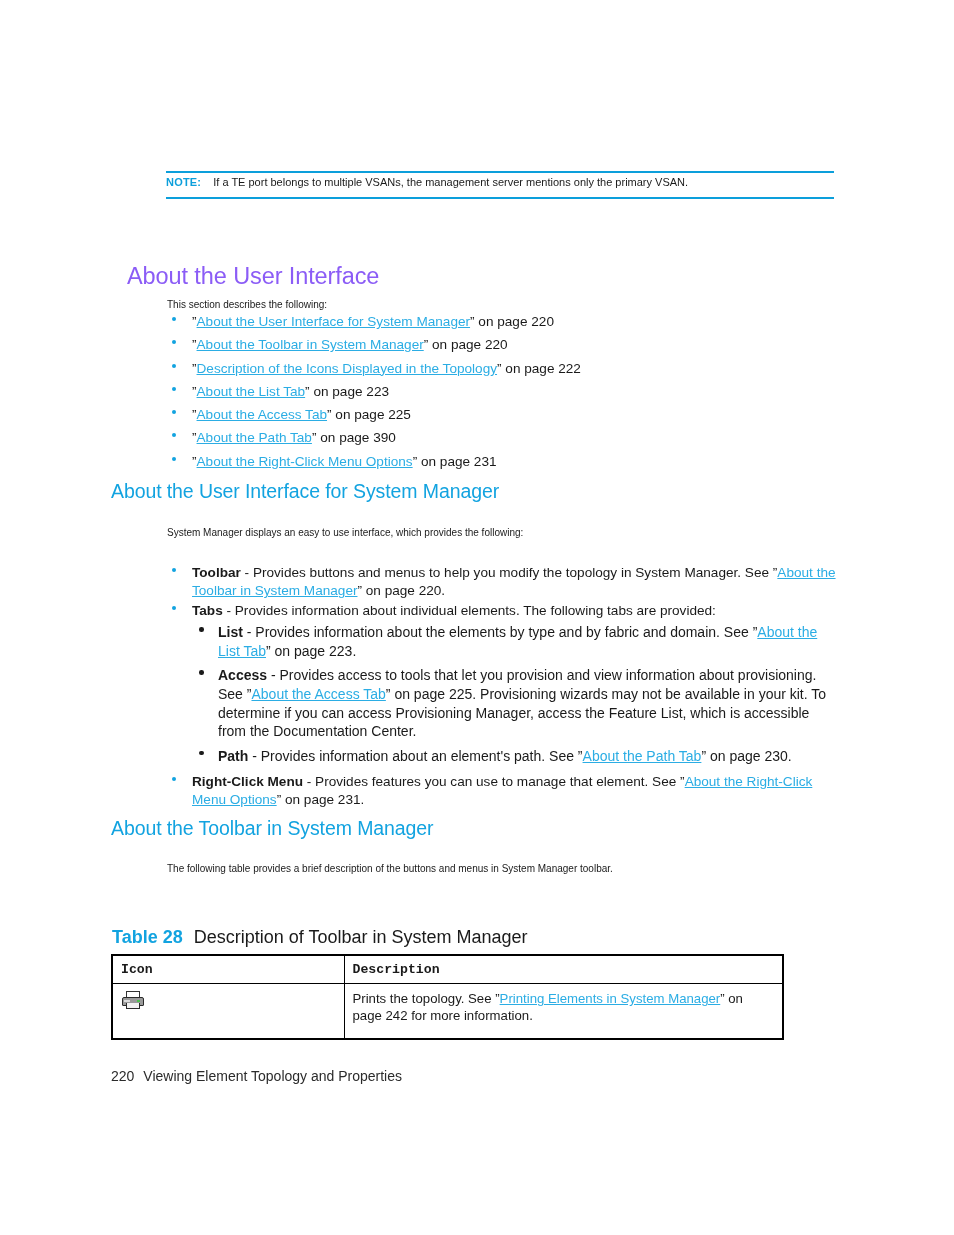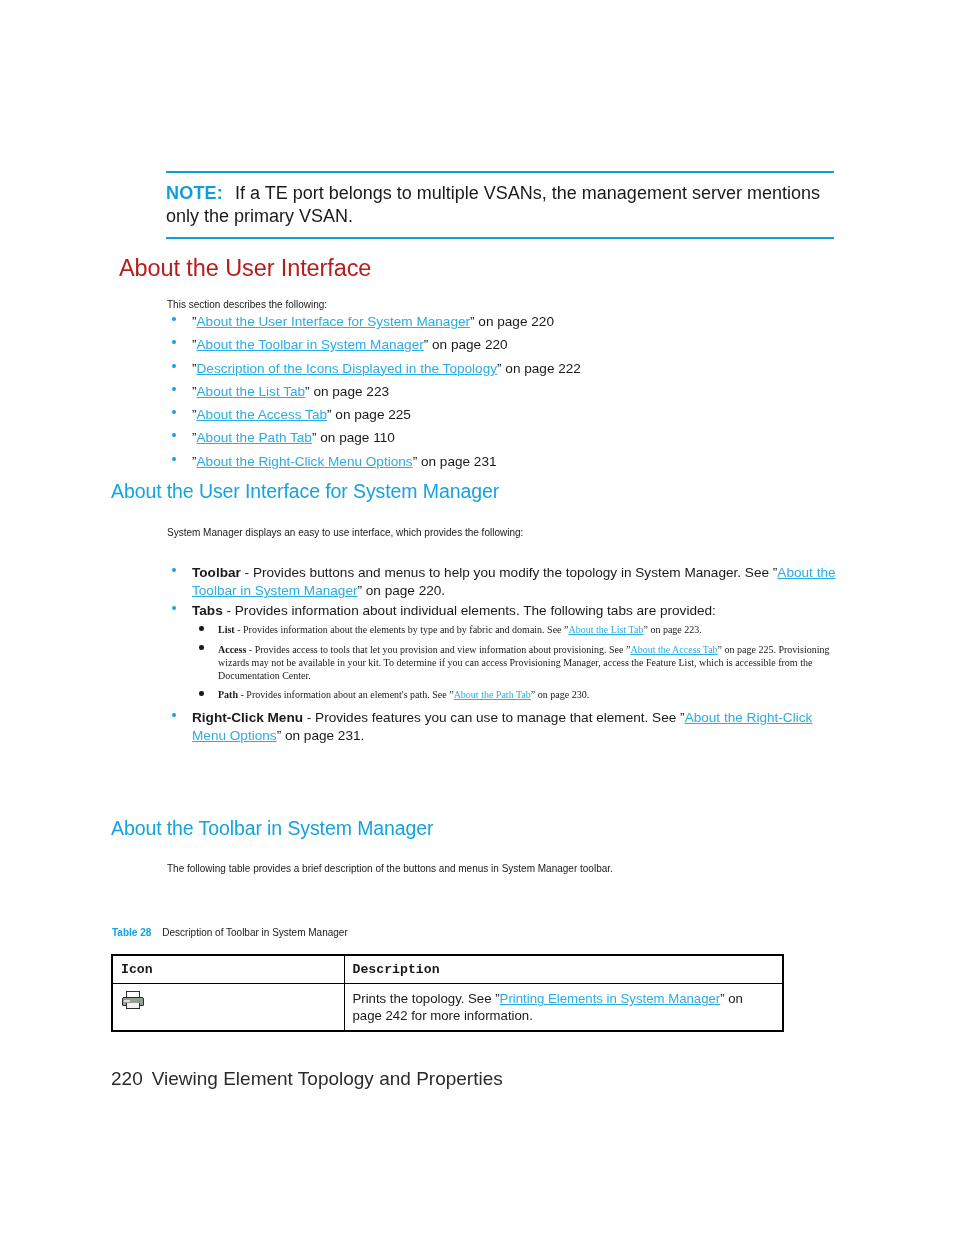--- a/index.html
+++ b/index.html
@@ -29,39 +29,39 @@
     left: 166px;
     top: 171px;
     width: 668px;
   }
   .note-rule {
     height: 2px;
     background: #0C9FDB;
     width: 100%;
   }
   .note-body {
-    padding: 9px 0 8px 0;
-    font-size: 18px;
+    padding: 2px 0 8px 0;
+    font-size: 11px;
     line-height: 1.30;
     color: #1a1a1a;
   }
   .note-label {
     color: #0C9FDB;
     font-weight: bold;
     letter-spacing: 0.2px;
   }
   .note-gap { display: inline-block; width: 12px; }
 
   
   h1.h-major {
     position: absolute;
-    margin: 8px;
+    margin: 16px;
     left: 111px;
     font-weight: normal;
-    color: #b91c1c;
+    color: #8b5cf6;
     font-size: 23.5px;
     letter-spacing: -0.1px;
     line-height: 1;
     white-space: nowrap;
   }
   h2.h-sub {
     position: absolute;
     margin: 0;
     left: 111px;
     font-weight: normal;
@@ -116,25 +116,24 @@
   }
 
   .ul-2 {
     margin: 3px 0 0 0;
     padding: 0;
     list-style: none;
   }
   .li-2 {
     position: relative;
     padding-left: 26px;
-    font-size: 10px;
+    font-size: 14px;
     line-height: 1.33;
     color: #1a1a1a;
     margin-bottom: 6px;
-    font-family: Liberation Serif, serif;
   }
   .li-2 > .bullet-2 {
     position: absolute;
     left: 7px;
     top: 0.28em;
     width: 4.5px;
     height: 4.5px;
     border-radius: 50%;
     background: #1a1a1a;
   }
@@ -142,21 +141,21 @@
 
   .lnk { color: #2BADE4; }
   .bold { font-weight: bold; }
   .q { color: #1a1a1a; }
 
   
   #table-caption {
     position: absolute;
     left: 112px;
     top: 927px;
-    font-size: 10px;
+    font-size: 18px;
     color: #1a1a1a;
     white-space: nowrap;
     text-align: center;
   }
   #table-caption .tbl-num {
     color: #12A3E0;
     font-weight: bold;
   }
   #table-caption .tbl-gap { display: inline-block; width: 11px; }
 
@@ -183,21 +182,21 @@
   }
   #toolbar-table th {
     font-weight: bold;
     padding-bottom: 5px;
     font-family: Liberation Mono, monospace;
   }
   #toolbar-table td.icon-cell {
     padding-top: 7px;
     padding-left: 9px;
   }
-  #toolbar-table td.desc-cell { padding-top: 6px; padding-bottom: 6px; }
+  #toolbar-table td.desc-cell { padding-top: 6px; padding-bottom: 14px; }
 
   
   .printer-icon {
     display: inline-block;
     width: 21px;
     height: 19px;
     position: relative;
   }
   .printer-icon .pi-paper {
     position: absolute;
@@ -234,21 +233,21 @@
     background: #f2f2f2;
     border: 1px solid #2b2b2b;
     border-top: none;
   }
 
   
   #page-footer {
     position: absolute;
     left: 111px;
     top: 1068px;
-    font-size: 19px;
+    font-size: 14px;
     color: #2b2b2b;
     white-space: nowrap;
   }
   #page-footer .pf-num { }
   #page-footer .pf-gap { display: inline-block; width: 9px; }
 </style>
 </head>
 <body>
 
 <div class="page">
@@ -275,21 +274,21 @@
     <li class="li-1">
       <span class="bullet-1"></span><span class="q">”</span><a class="lnk" href="#">Description of the Icons Displayed in the Topology</a><span class="q">”</span><span> on page 222</span>
     </li>
     <li class="li-1">
       <span class="bullet-1"></span><span class="q">”</span><a class="lnk" href="#">About the List Tab</a><span class="q">”</span><span> on page 223</span>
     </li>
     <li class="li-1">
       <span class="bullet-1"></span><span class="q">”</span><a class="lnk" href="#">About the Access Tab</a><span class="q">”</span><span> on page 225</span>
     </li>
     <li class="li-1">
-      <span class="bullet-1"></span><span class="q">”</span><a class="lnk" href="#">About the Path Tab</a><span class="q">”</span><span> on page 110</span>
+      <span class="bullet-1"></span><span class="q">”</span><a class="lnk" href="#">About the Path Tab</a><span class="q">”</span><span> on page 390</span>
     </li>
     <li class="li-1">
       <span class="bullet-1"></span><span class="q">”</span><a class="lnk" href="#">About the Right-Click Menu Options</a><span class="q">”</span><span> on page 231</span>
     </li>
   </ul>
 
   <h2 class="h-sub" id="heading-about-ui-sm">About the User Interface for System Manager</h2>
 
   <p class="para" id="sm-intro-para">System Manager displays an easy to use interface, which provides the following:</p>
 

